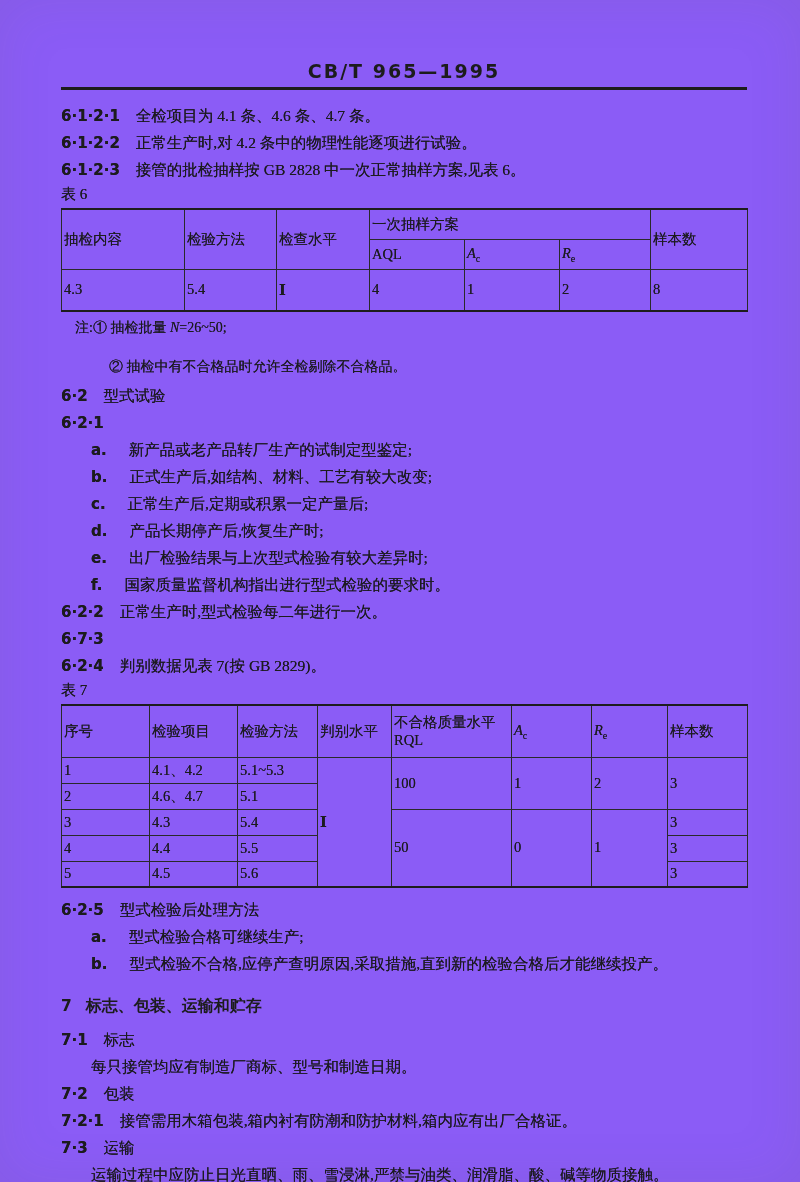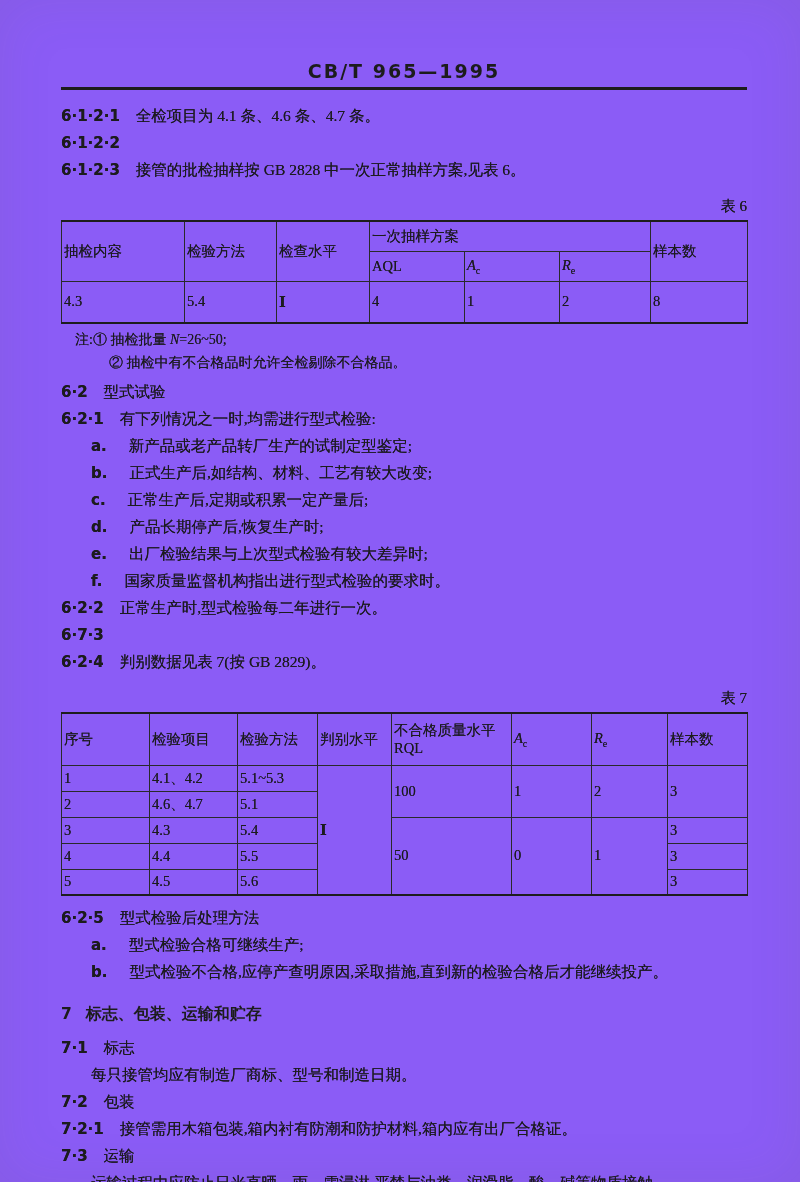--- a/index.html
+++ b/index.html
@@ -55,24 +55,24 @@
     margin-top:16px; margin-bottom:8px;
     font-family:"DejaVu Sans","Liberation Sans",sans-serif;
     font-weight:bold;
     font-size:16px;
     line-height:26px;
     display:flex;
   }
   .sec-heading .num{ font-size:15.5px; margin-right:14px; }
   
   .tbl-caption{
-    text-align:right;
+    text-align:left;
     font-size:15px;
     line-height:22px;
-    margin-top:12px; margin-bottom:3px;
+    margin-top:0; margin-bottom:3px;
     text-shadow:0 0 .6px rgba(0,0,0,.75);
   }
   table{
     width:100%;
     border-collapse:collapse;
     table-layout:fixed;
   }
   td,th{
     border:1px solid #2a2a2a;
     text-align:left;
@@ -92,39 +92,40 @@
   sub{ font-size:10px; }
   .roman{ font-weight:bold; }
   
   .note{
     font-size:14px;
     line-height:23px;
     padding-left:14px;
     margin-top:4px;
     text-shadow:0 0 .5px rgba(0,0,0,.7);
   }
-  .note.second{ padding-left:48px; margin-top:0; }
+  .note.second{ padding-left:48px; margin-top:16px; }
   .gap-s{ height:4px; }
   .gap-m{ height:8px; }
 </style>
 </head>
 <body>
 
 <div class="page">
   <div class="content">
 
     <div class="doc-number">CB/T 965—1995</div>
     <div class="header-rule"></div>
 
     <div class="para first">
       <span class="num">6·1·2·1</span>
       <span>全检项目为 4.1 条、4.6 条、4.7 条。</span>
     </div>
     <div class="para">
       <span class="num">6·1·2·2</span>
+      <span>正常生产时,对 4.2 条中的物理性能逐项进行试验。</span>
     </div>
     <div class="para">
       <span class="num">6·1·2·3</span>
       <span>接管的批检抽样按 GB 2828 中一次正常抽样方案,见表 6。</span>
     </div>
 
     <div class="tbl-caption">表 6</div>
 
     <table class="t6">
       <colgroup>
@@ -167,21 +168,20 @@
     <div class="note second">② 抽检中有不合格品时允许全检剔除不合格品。</div>
 
     <div class="gap-s"></div>
 
     <div class="para">
       <span class="num">6·2</span>
       <span>型式试验</span>
     </div>
     <div class="para">
       <span class="num">6·2·1</span>
-      <span>有下列情况之一时,均需进行型式检验:</span>
     </div>
 
     <div class="para list-item">
       <span class="num">a.</span>
       <span>新产品或老产品转厂生产的试制定型鉴定;</span>
     </div>
     <div class="para list-item">
       <span class="num">b.</span>
       <span>正式生产后,如结构、材料、工艺有较大改变;</span>
     </div>

